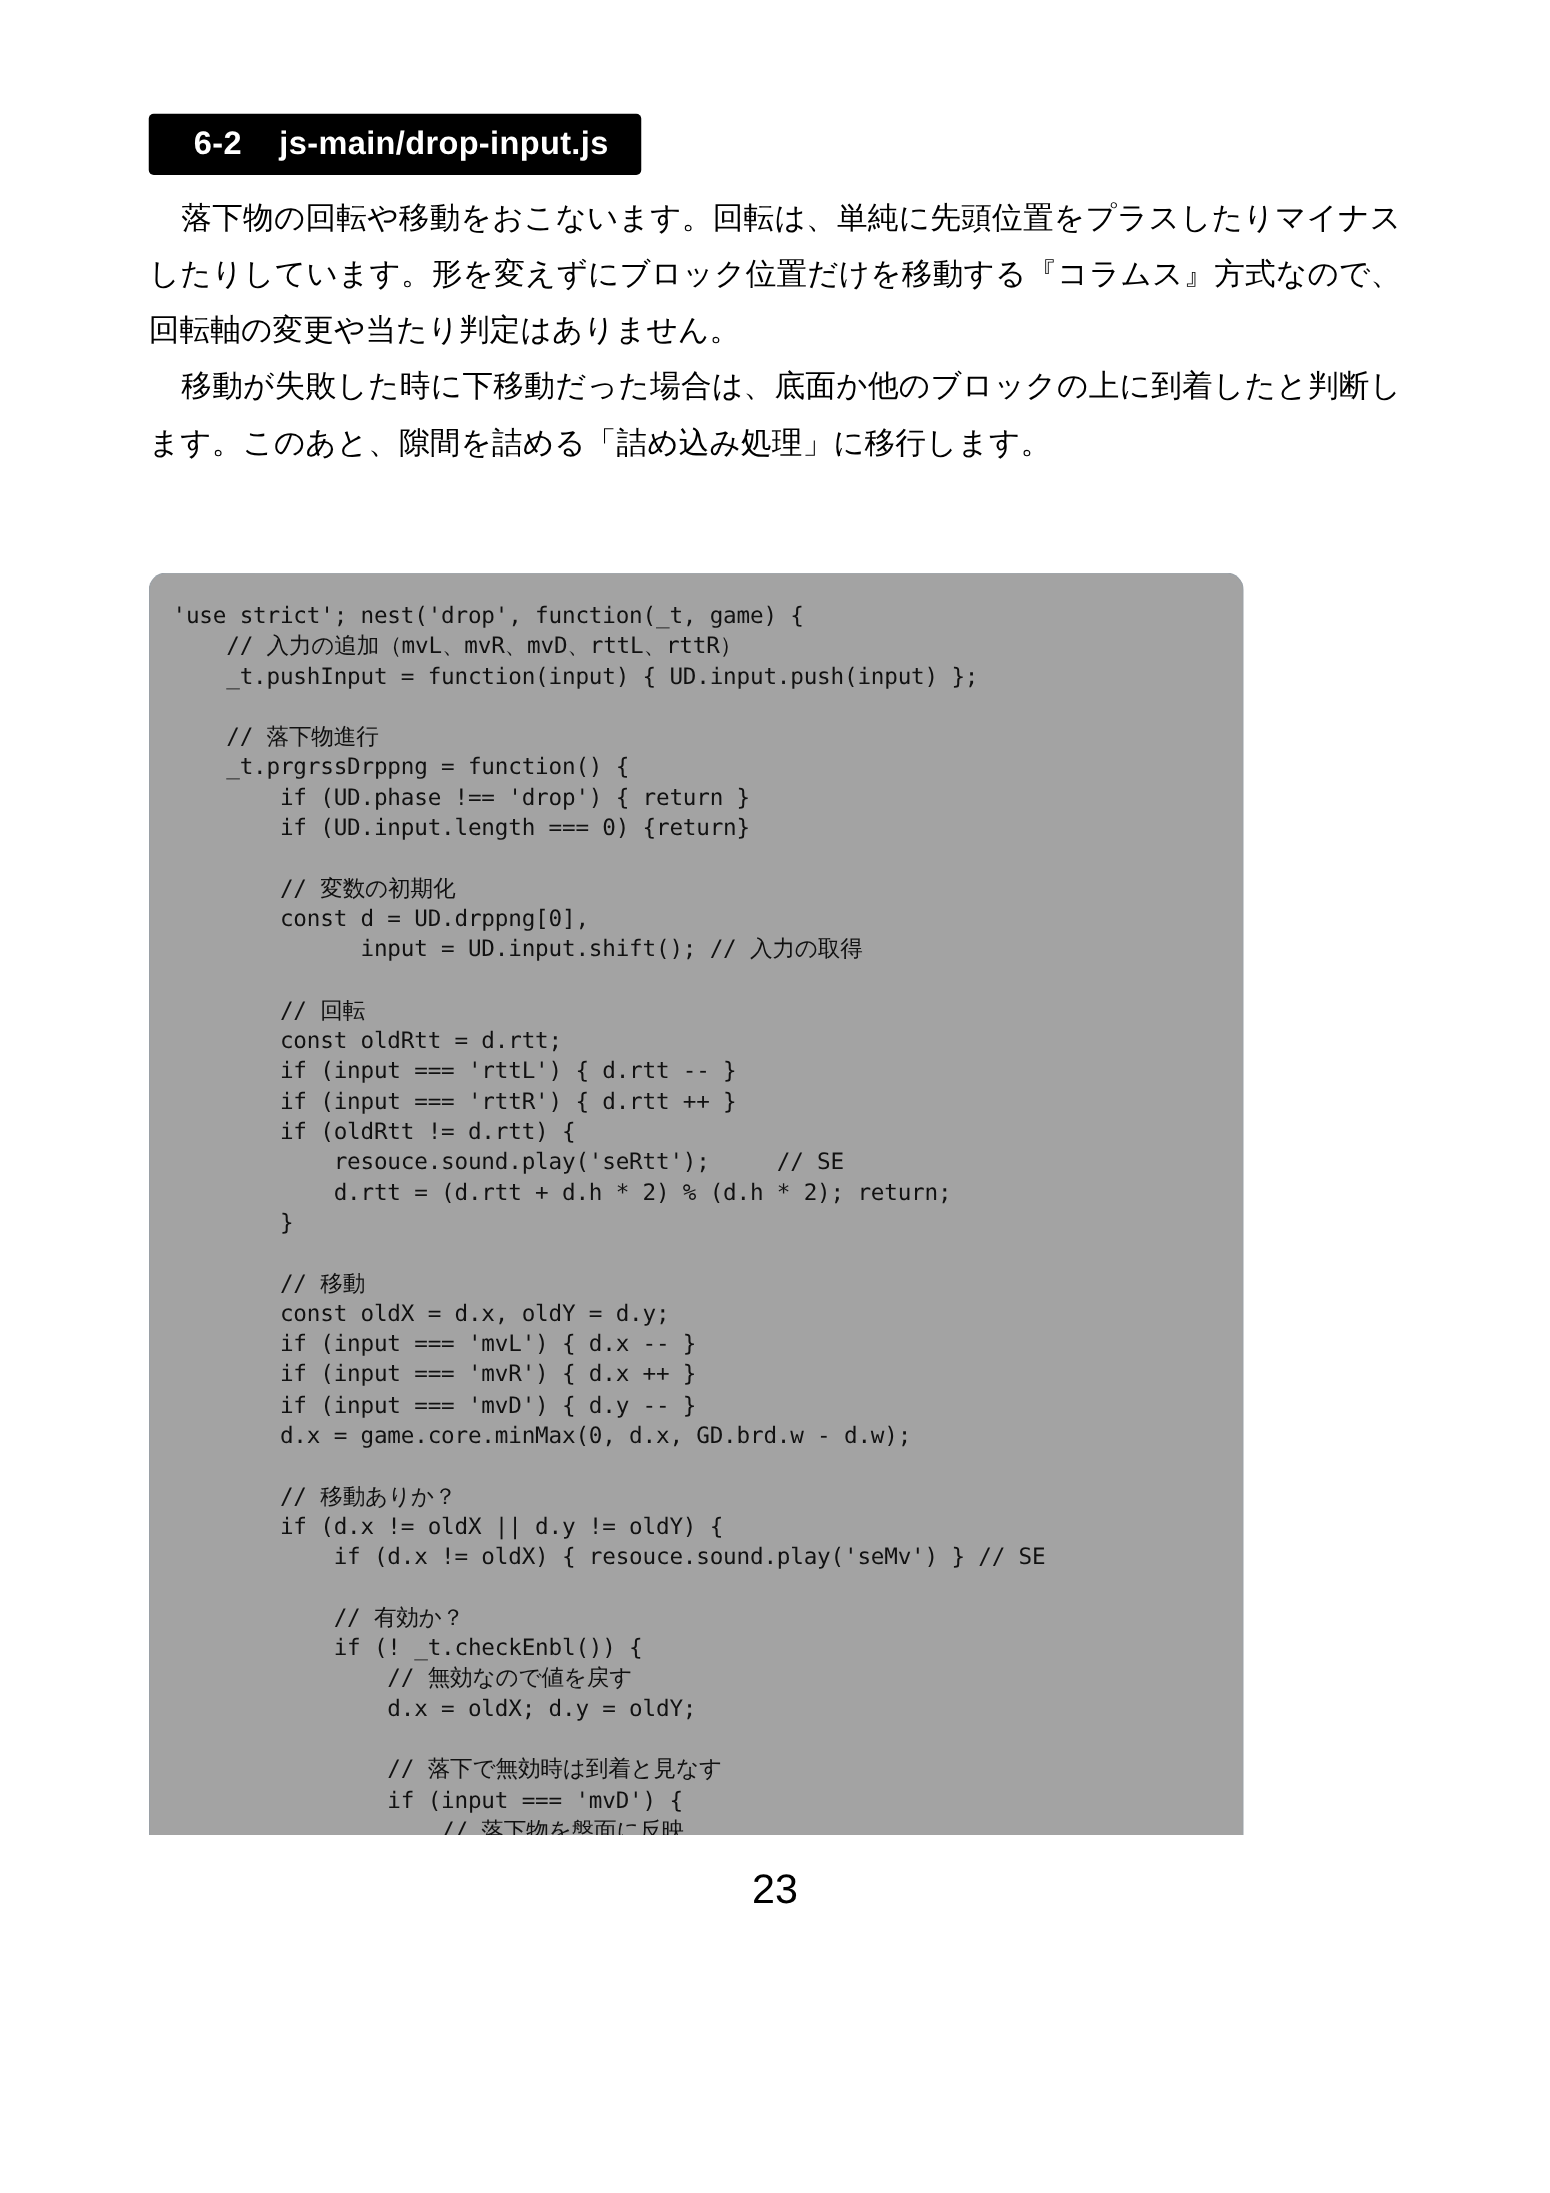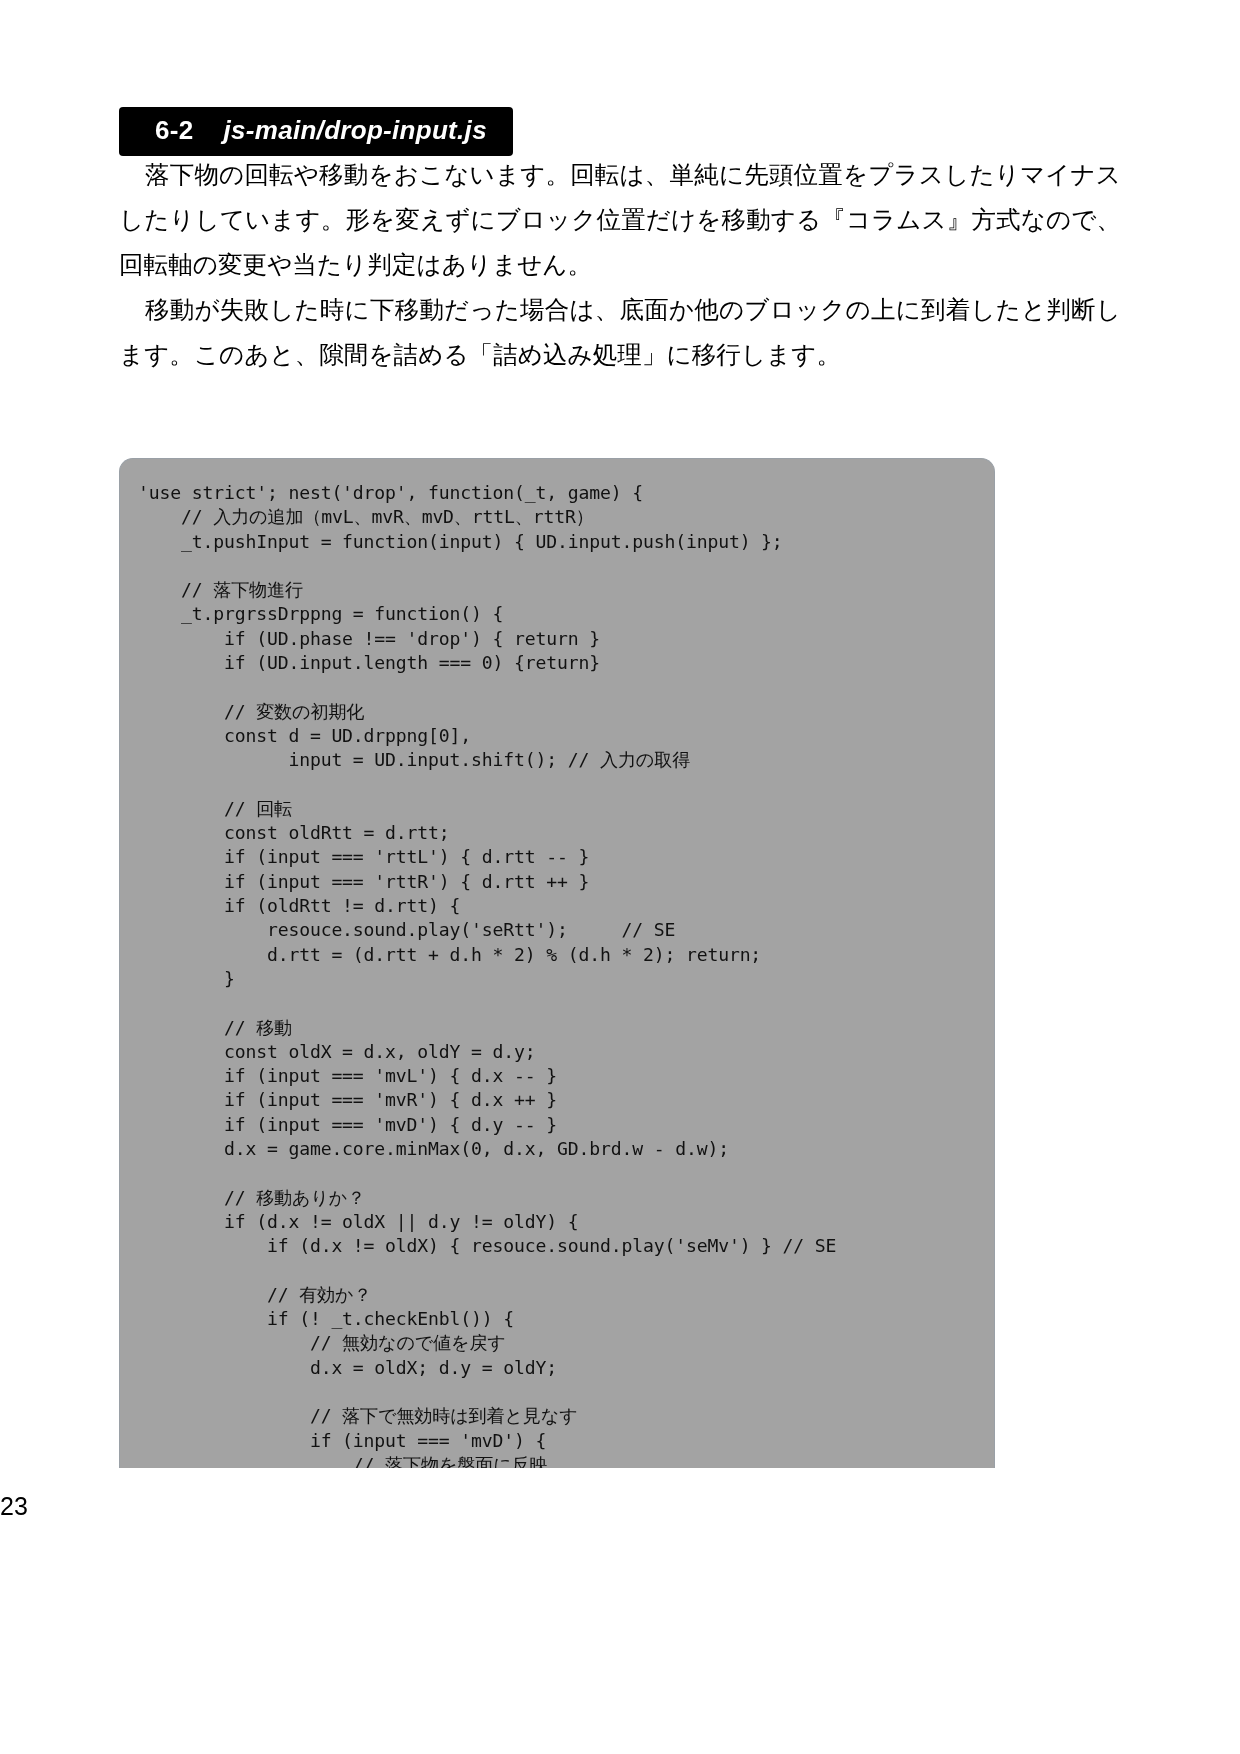--- a/index.html
+++ b/index.html
@@ -21,41 +21,40 @@
     width: 1240px;
     height: 1754px;
     box-sizing: border-box;
     padding: 0;
   }
 
   
   .heading-wrap {
     position: absolute;
     left: 119px;
-    top: 107px;
+    top: 91px;
   }
   .heading-bar {
     display: inline-flex;
     align-items: center;
     background: #000000;
     color: #ffffff;
     border-radius: 4px;
     padding: 9px 26px 11px 36px;
     font-size: 26px;
     font-weight: bold;
     letter-spacing: 0.3px;
     line-height: 1.1;
     white-space: nowrap;
   }
   .heading-num {
     margin-right: 30px;
   }
   .heading-title {
     font-weight: bold;
-    font-style: italic;
   }
 
   
   .body-text {
     position: absolute;
     left: 119px;
     top: 152px;
     width: 1002px;
   }
   .para {
@@ -95,21 +94,22 @@
     white-space: pre;
     letter-spacing: -0.15px;
   }
 
   
   .page-number {
     position: absolute;
     left: 0;
     right: 0;
     top: 1492px;
-    font-size: 25px;
+    text-align: center;
+    font-size: 33px;
     color: #000000;
     font-weight: 500;
   }
 </style>
 </head>
 <body>
 
 <div class="page">
 
   <div class="heading-wrap">

